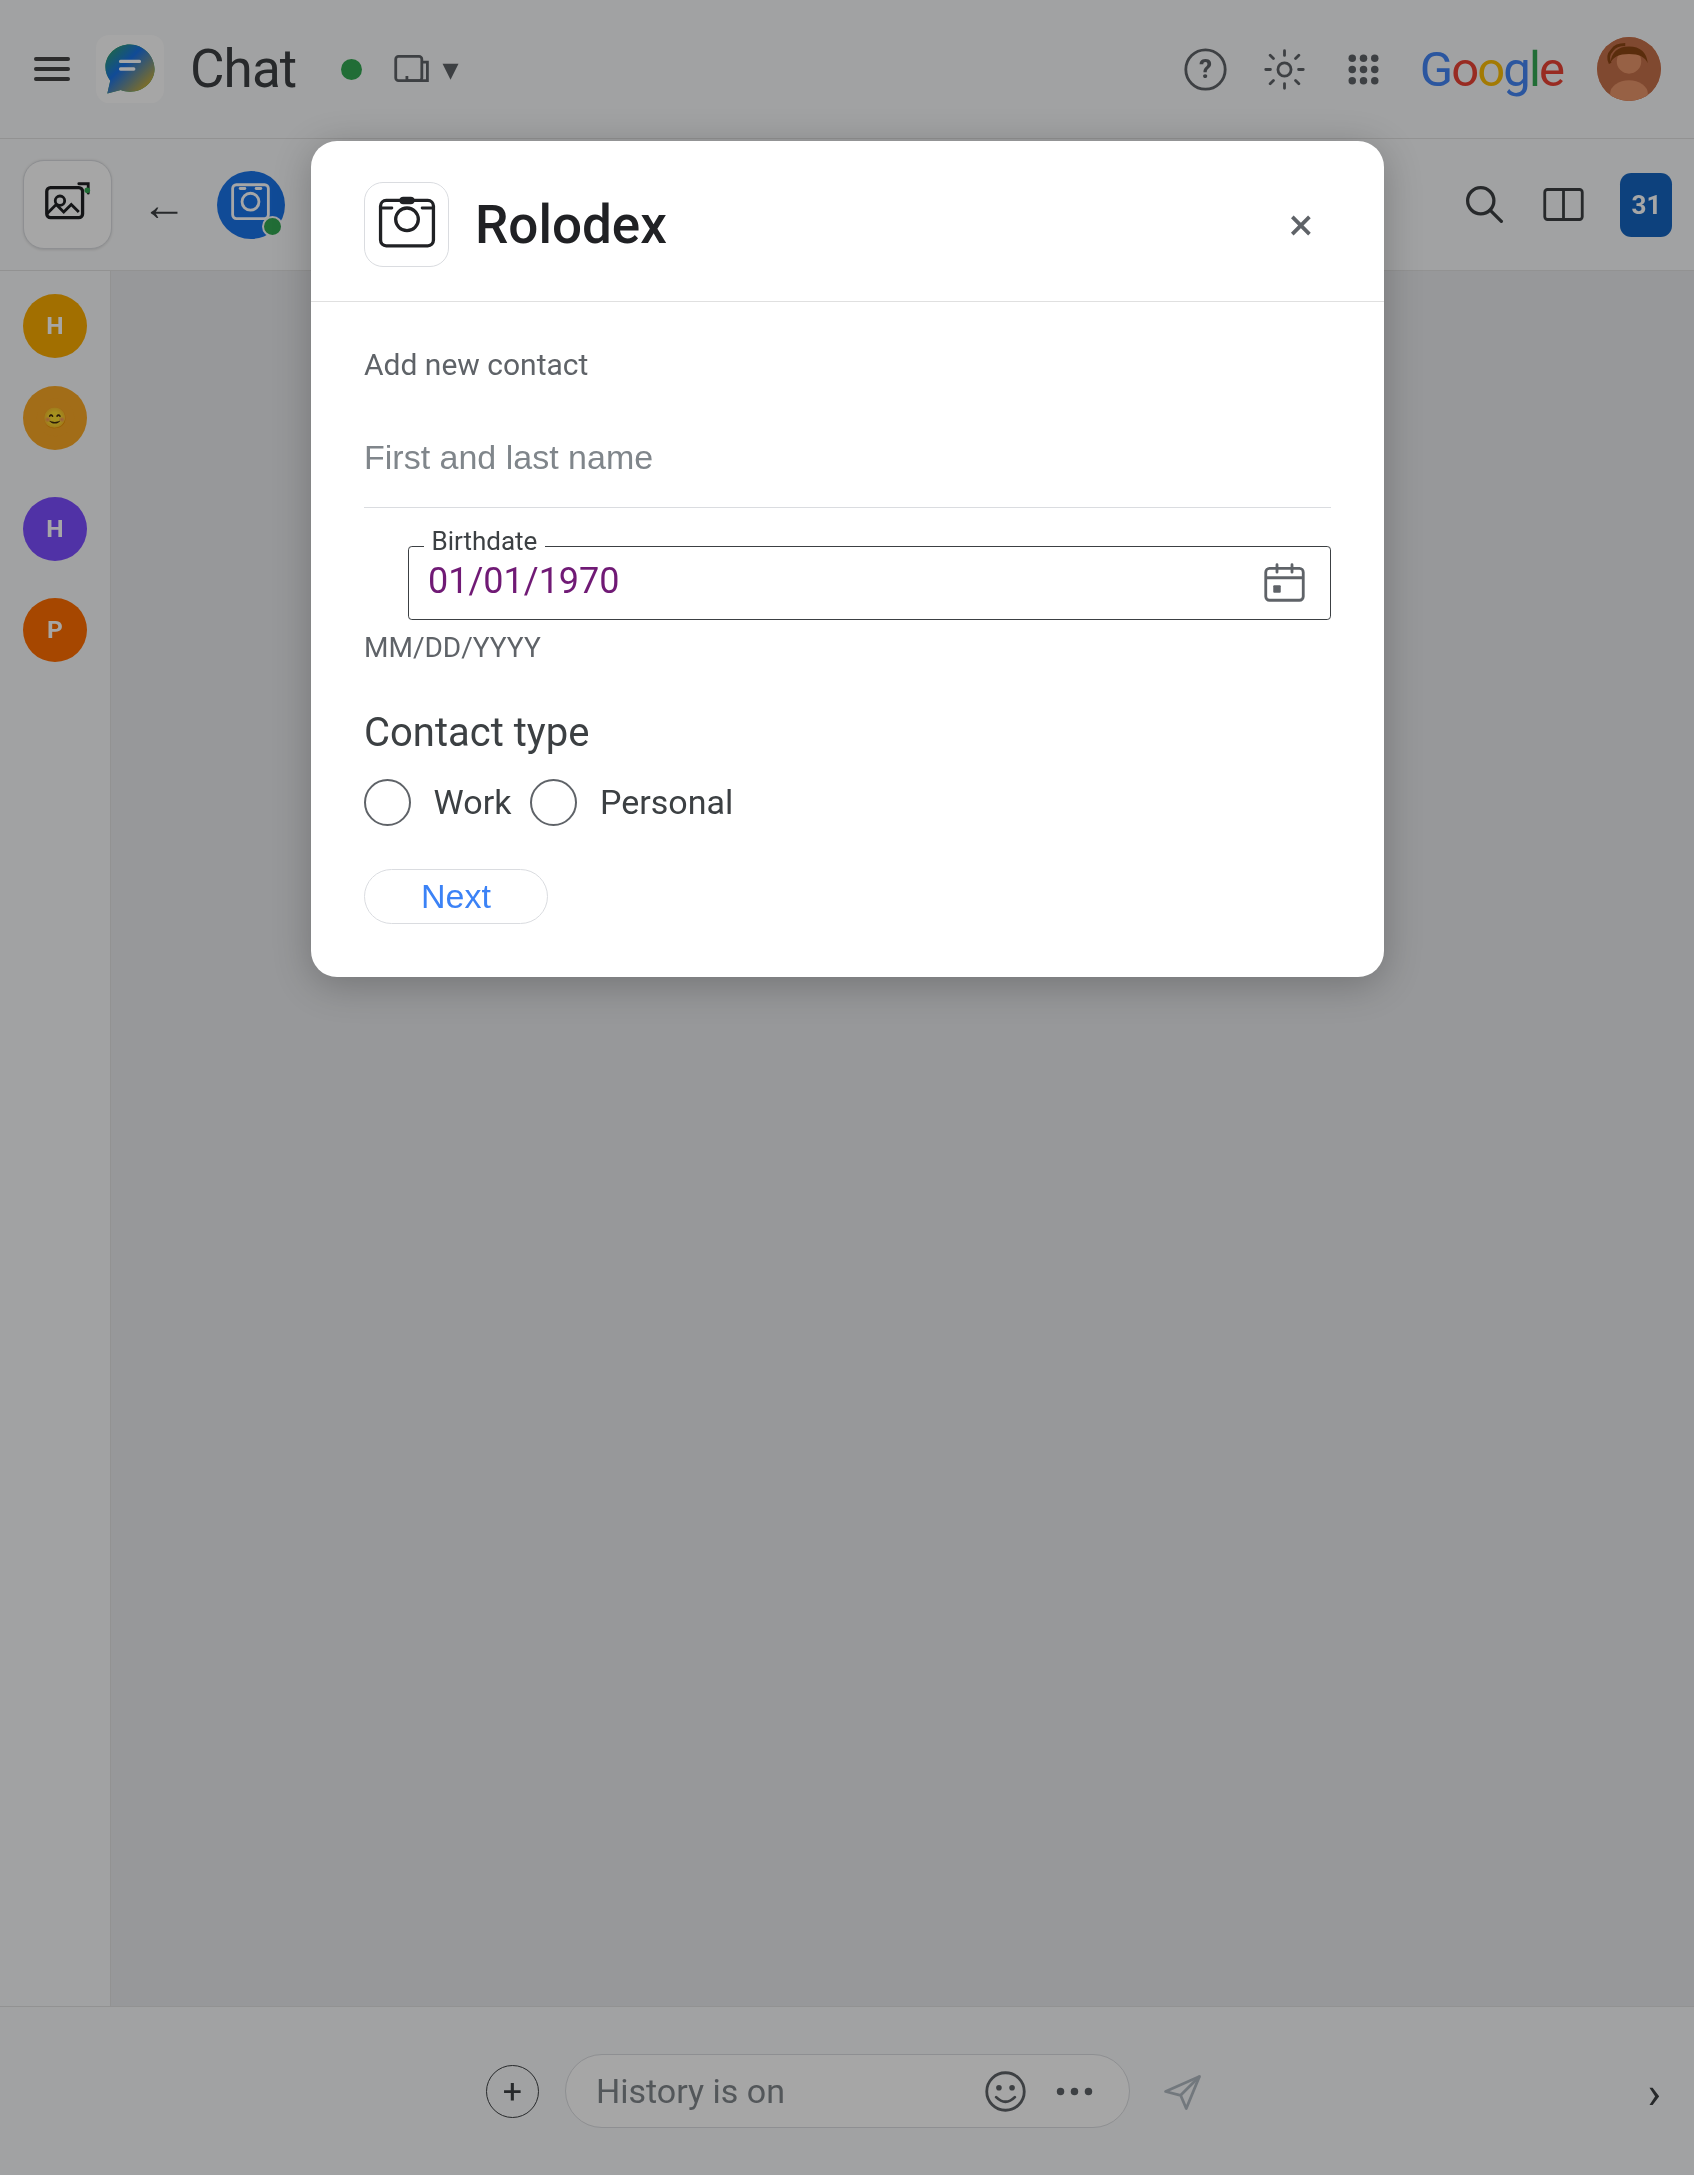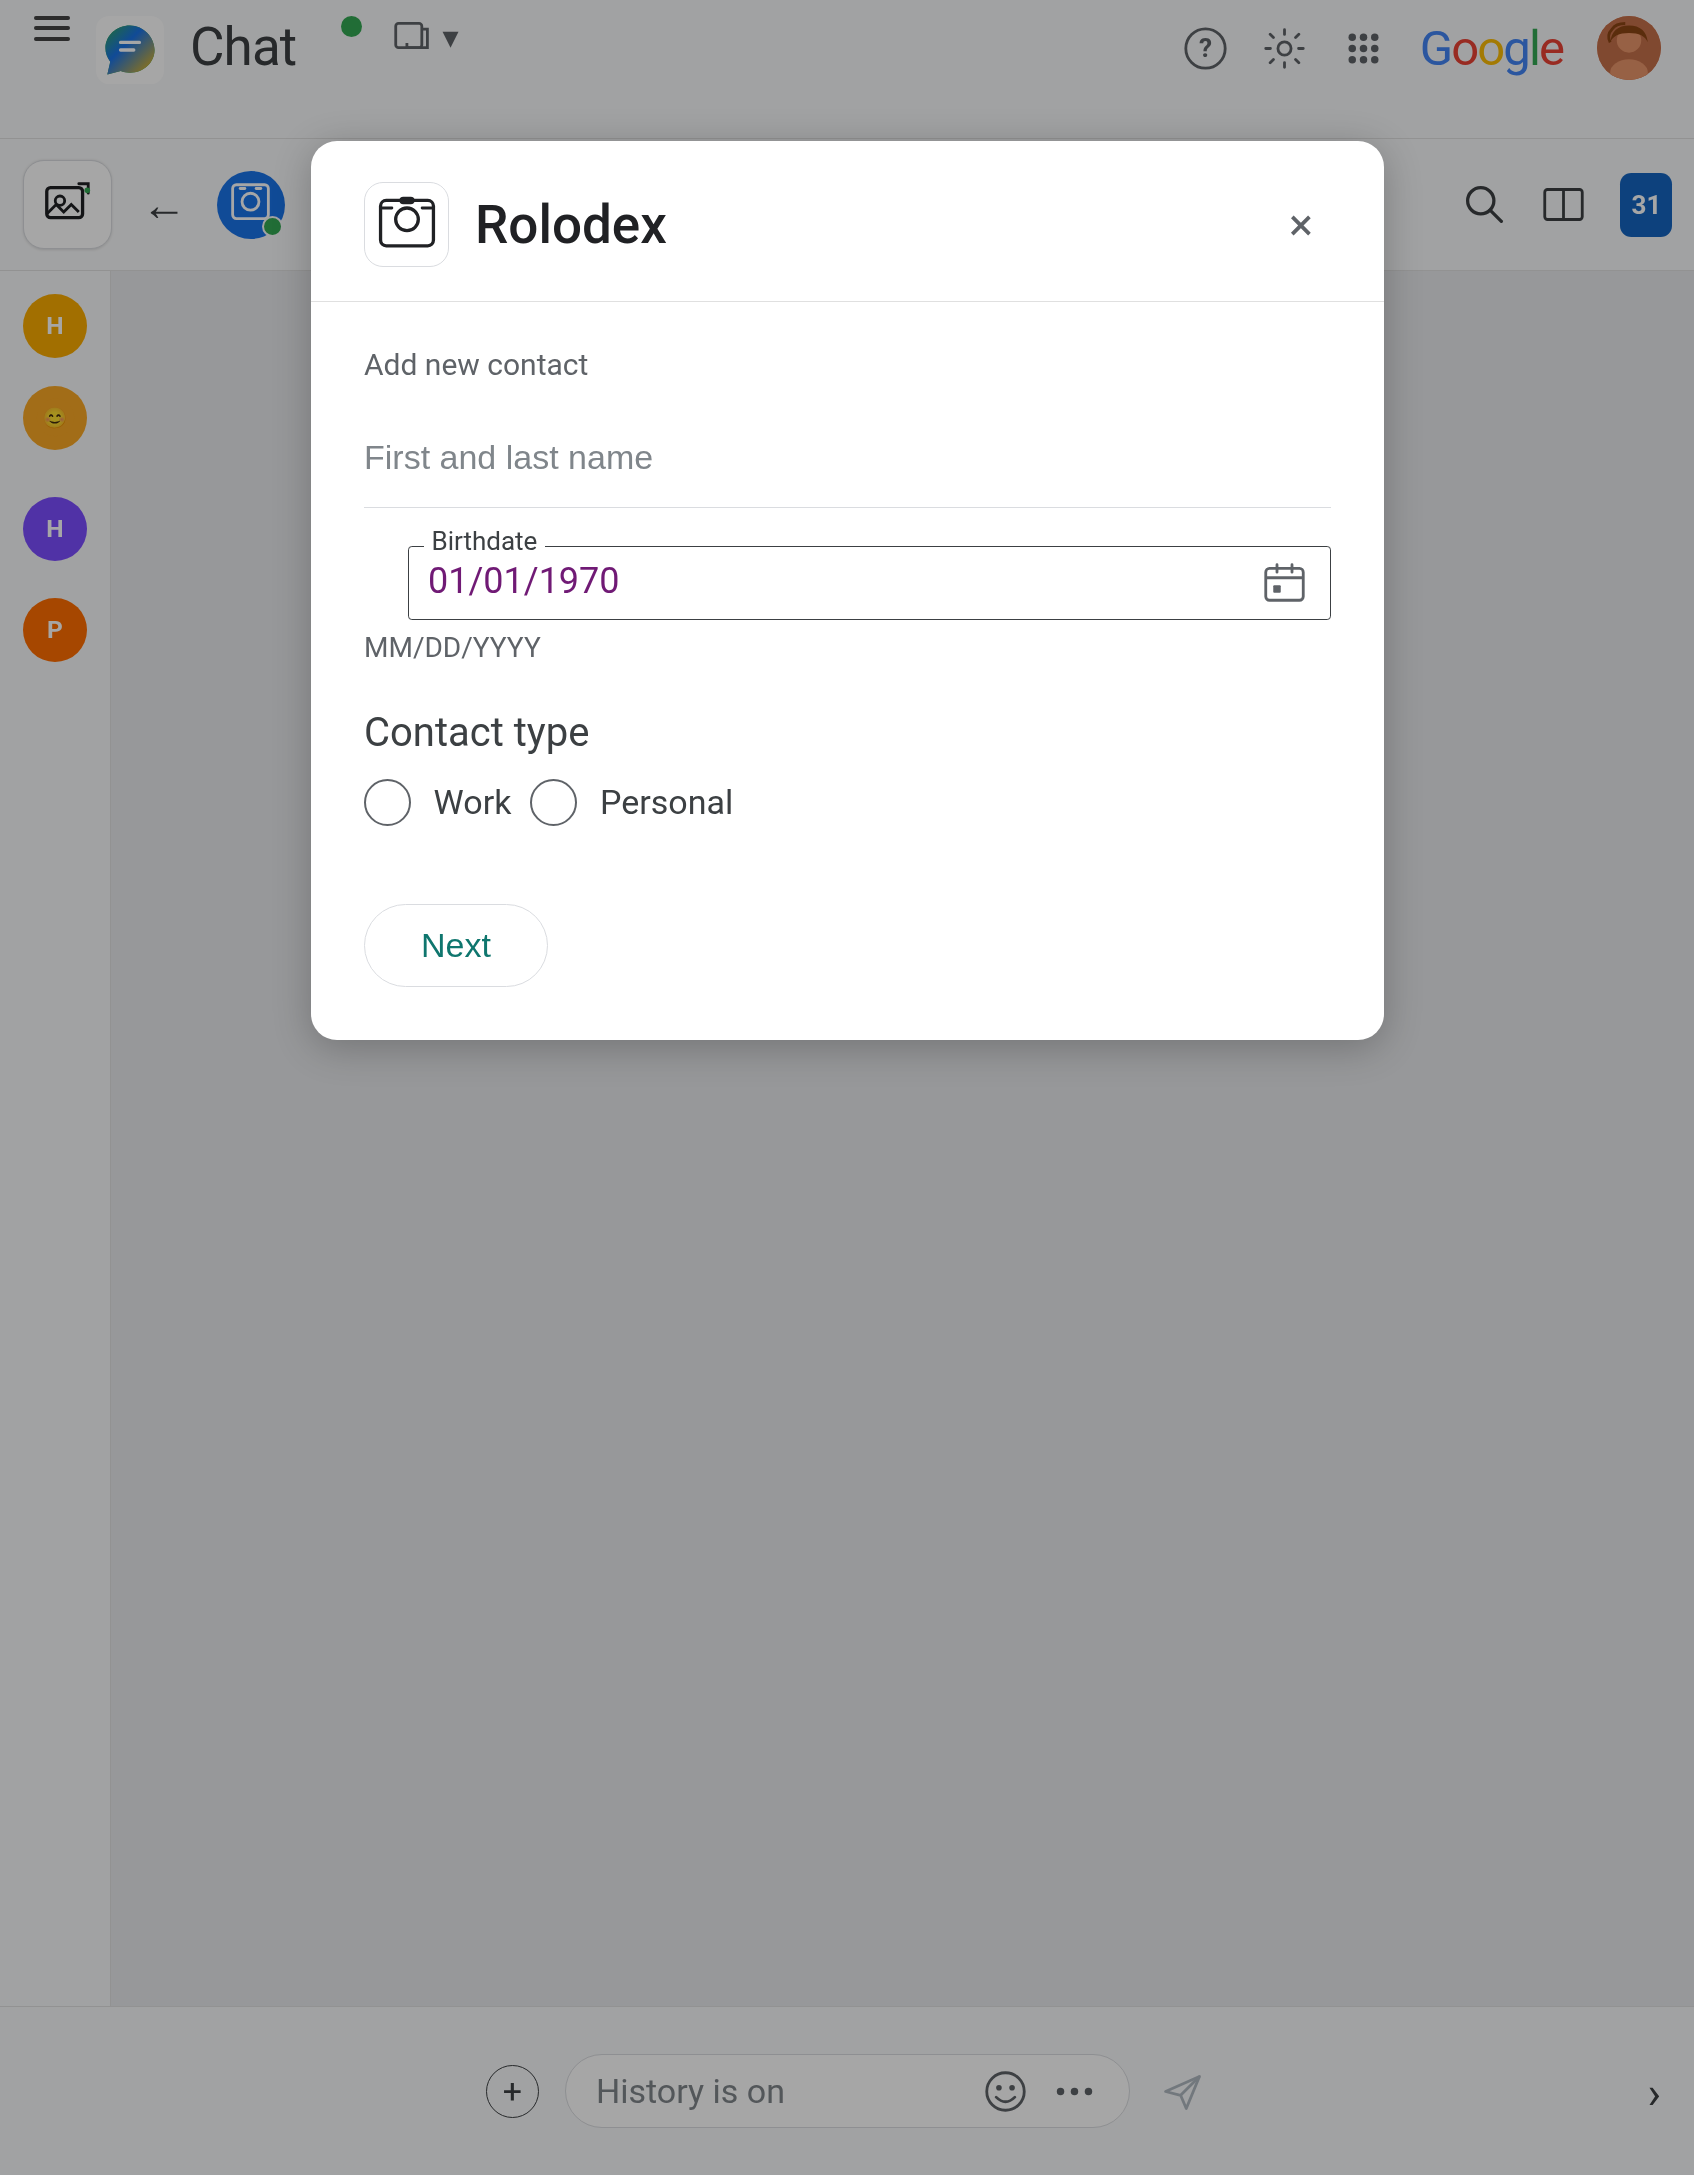--- a/index.html
+++ b/index.html
@@ -12,22 +12,22 @@
       position: relative;
     }
 
     
     .top-bar {
       position: absolute;
       top: 0; left: 0; right: 0;
       height: 139px;
       background: #f8f9fa;
       display: flex;
-      align-items: flex-start;
-      padding: 16px 34px;
+      align-items: center;
+      padding: 8px 34px;
       gap: 26px;
       border-bottom: 0.9px solid #e0e0e0;
     }
     .hamburger-icon {
       display: flex; flex-direction: column; gap: 6.6px; cursor: pointer;
     }
     .hamburger-icon span {
       display: block; width: 36px; height: 3.8px; background: #444; border-radius: 1.9px;
     }
     .chat-logo {
@@ -325,27 +325,27 @@
       border: 2.4px solid #5f6368;
       border-radius: 50%;
       display: flex; align-items: center; justify-content: center;
     }
     .radio-label {
       font-size: 34px; color: #3c4043;
     }
 
     
     .next-btn {
-      margin-top: 78px;
-      padding: 21px 56px;
+      margin-top: 43px;
+      padding: 7px 56px;
       border: 1.4px solid #dadce0;
       border-radius: 47px;
       background: white;
       font-size: 34px;
-      color: #0f766e;
+      color: #3b82f6;
       font-weight: 500;
       cursor: pointer;
       display: inline-flex; align-items: center; justify-content: center;
     }
   </style>
 </head>
 <body>
 
 <div class="top-bar">
   <div class="hamburger-icon">

